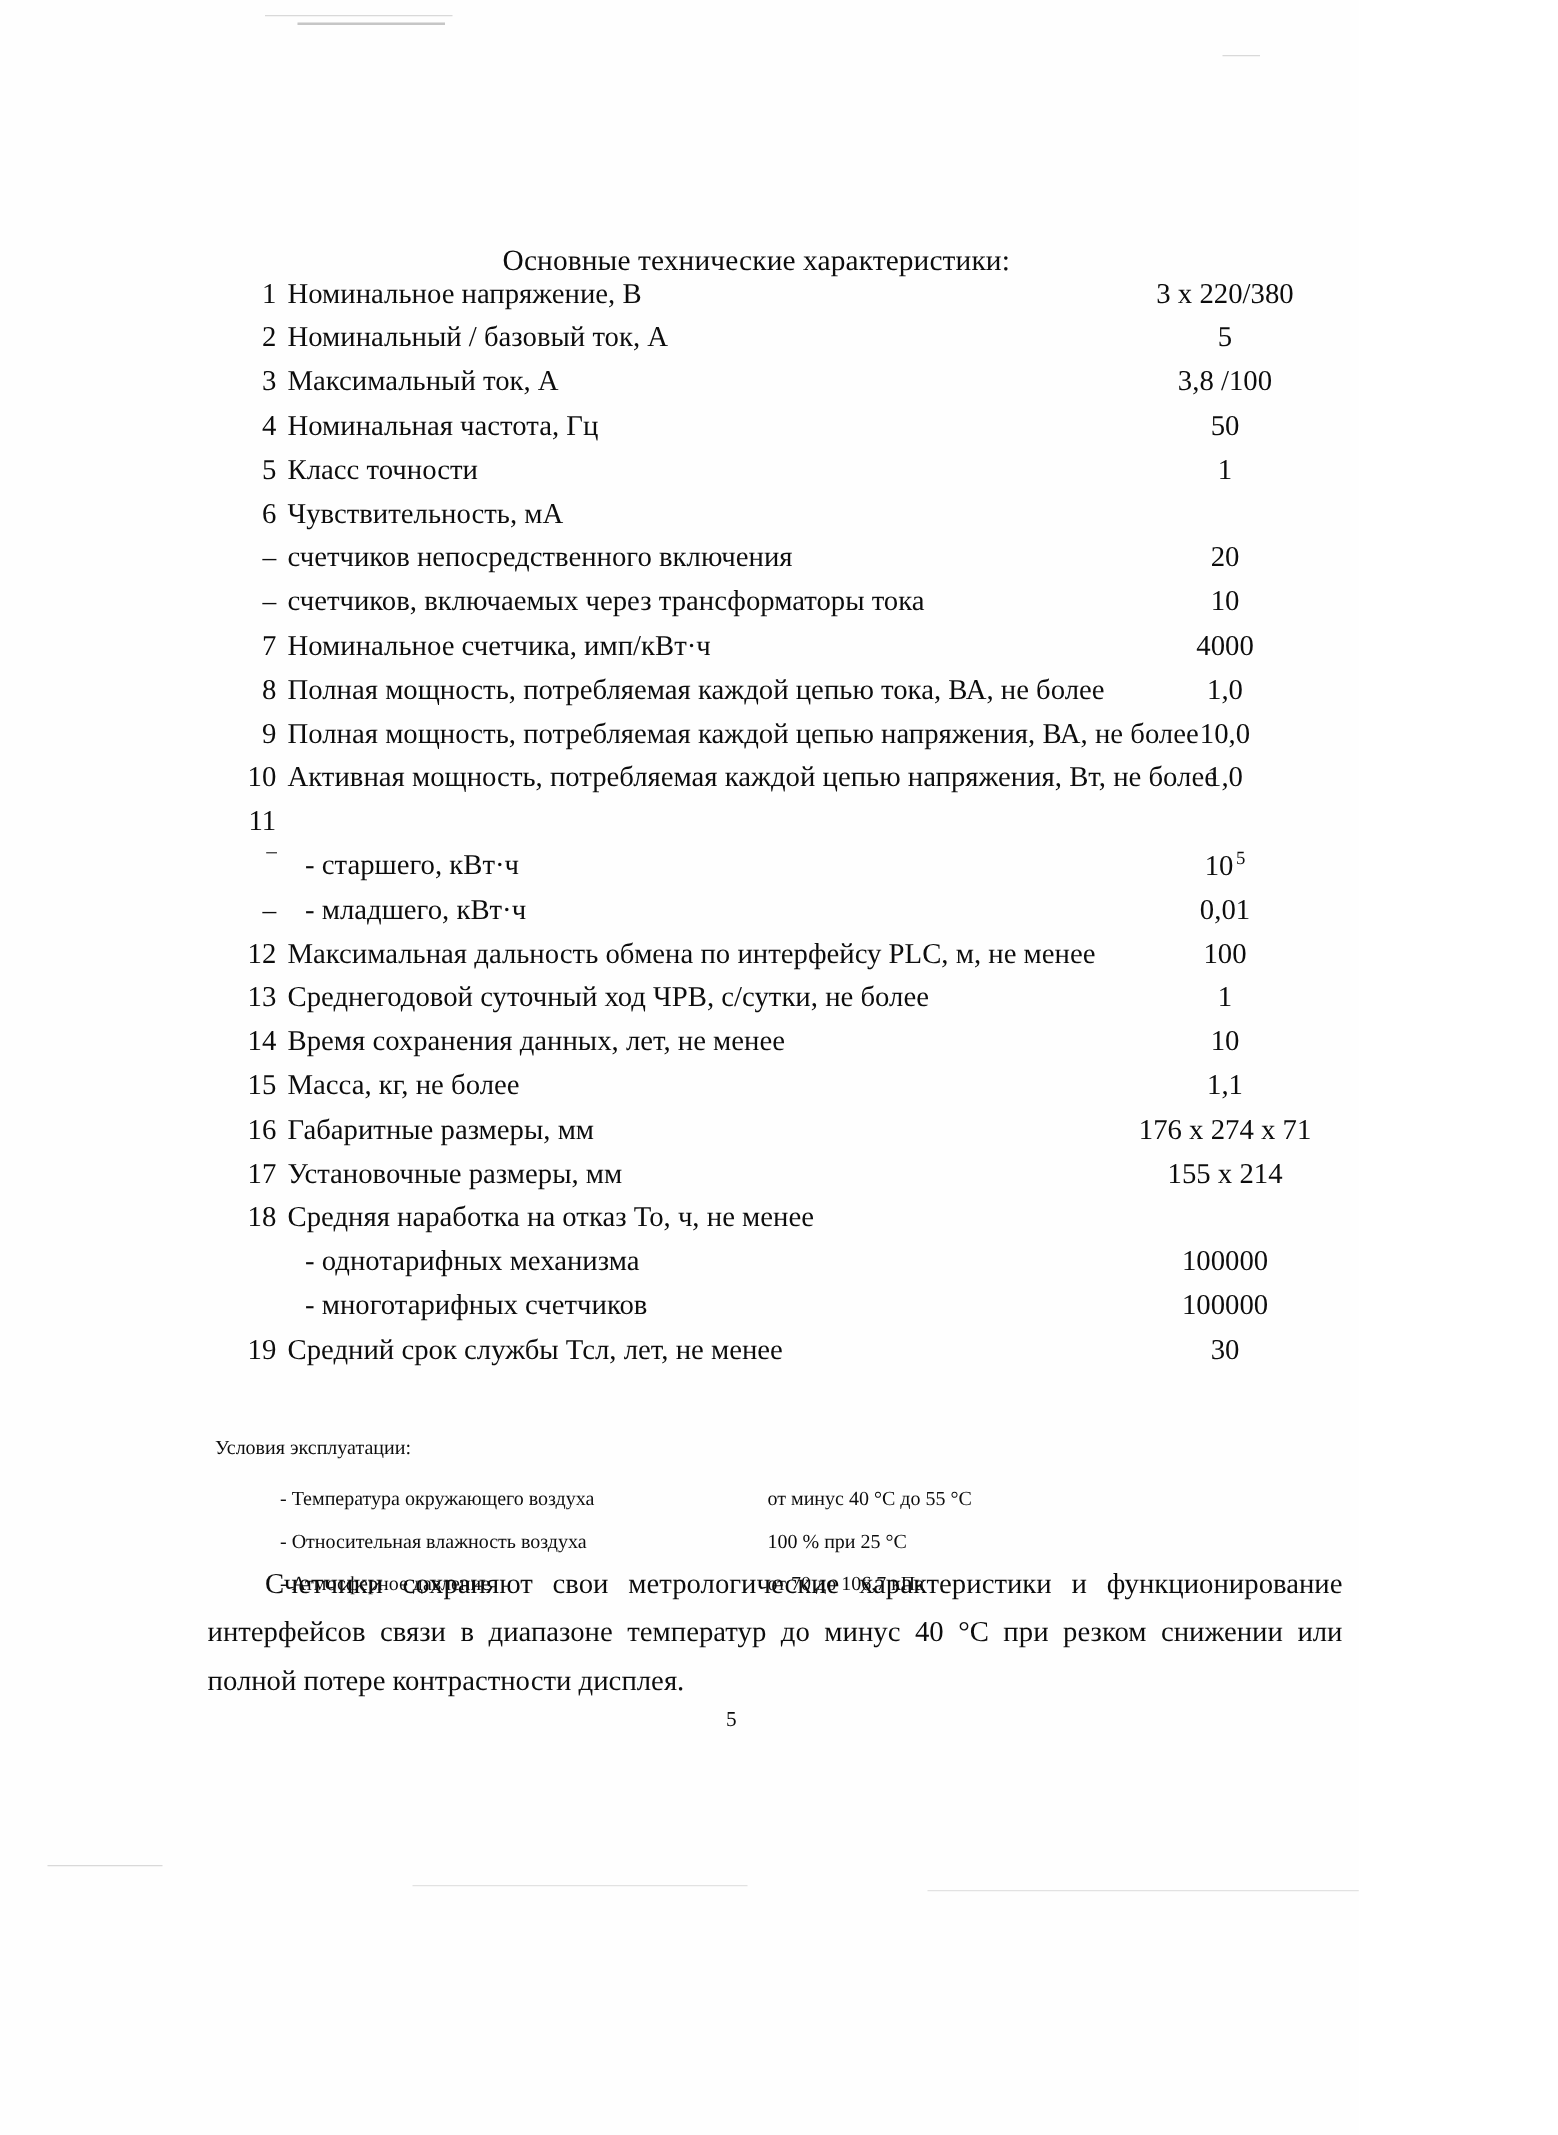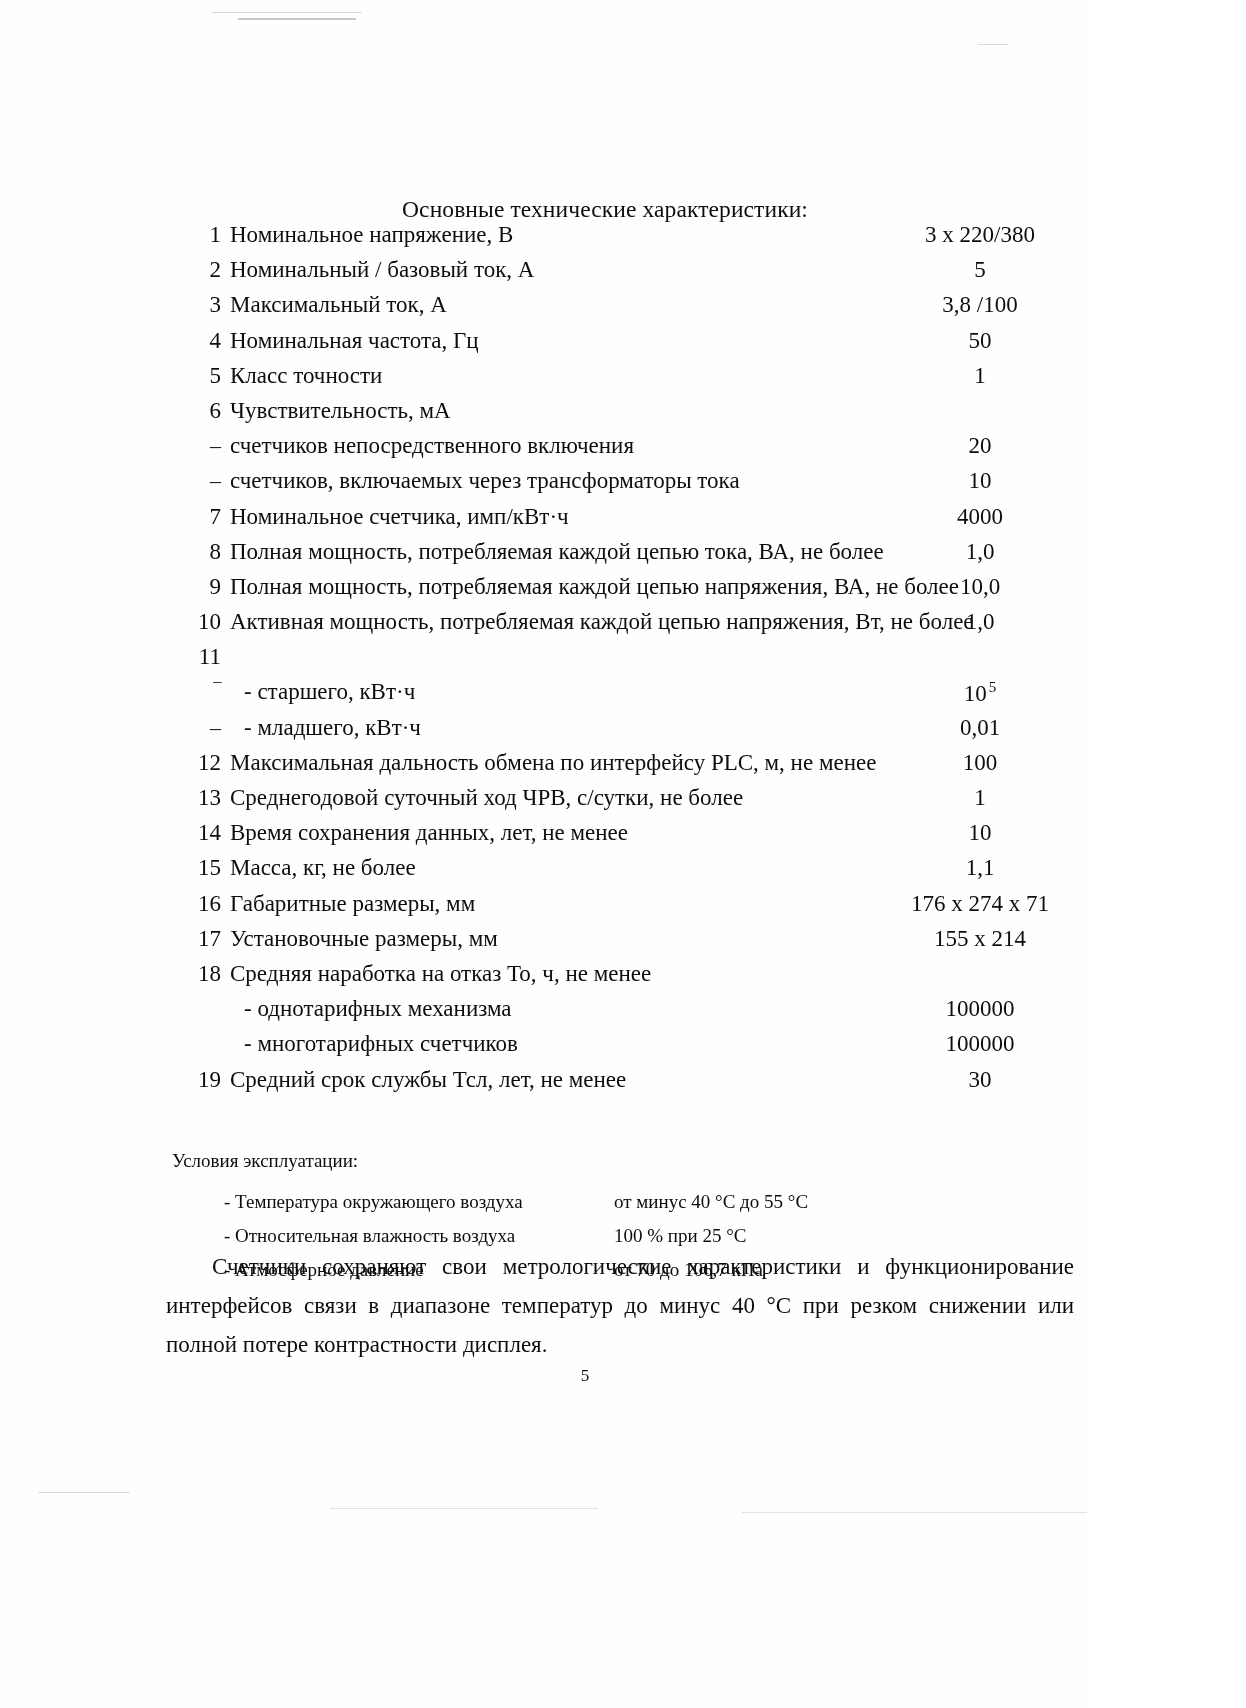--- a/index.html
+++ b/index.html
@@ -88,21 +88,21 @@
     padding-left: 2px;
   }
   
   .spec-value.wide { left: 660px; width: 260px; }
 
   .conditions {
     position: absolute;
     left: 172px;
     top: 1150px;
     width: 900px;
-    font-size: 19px;
+    font-size: 16px;
   }
   .cond-heading { margin: 0 0 7px 0; }
   .cond-row {
     display: flex;
     height: 34px;
     align-items: flex-end;
     padding-left: 52px;
     box-sizing: border-box;
   }
   .cond-label { width: 390px; flex: 0 0 390px; white-space: nowrap; }

